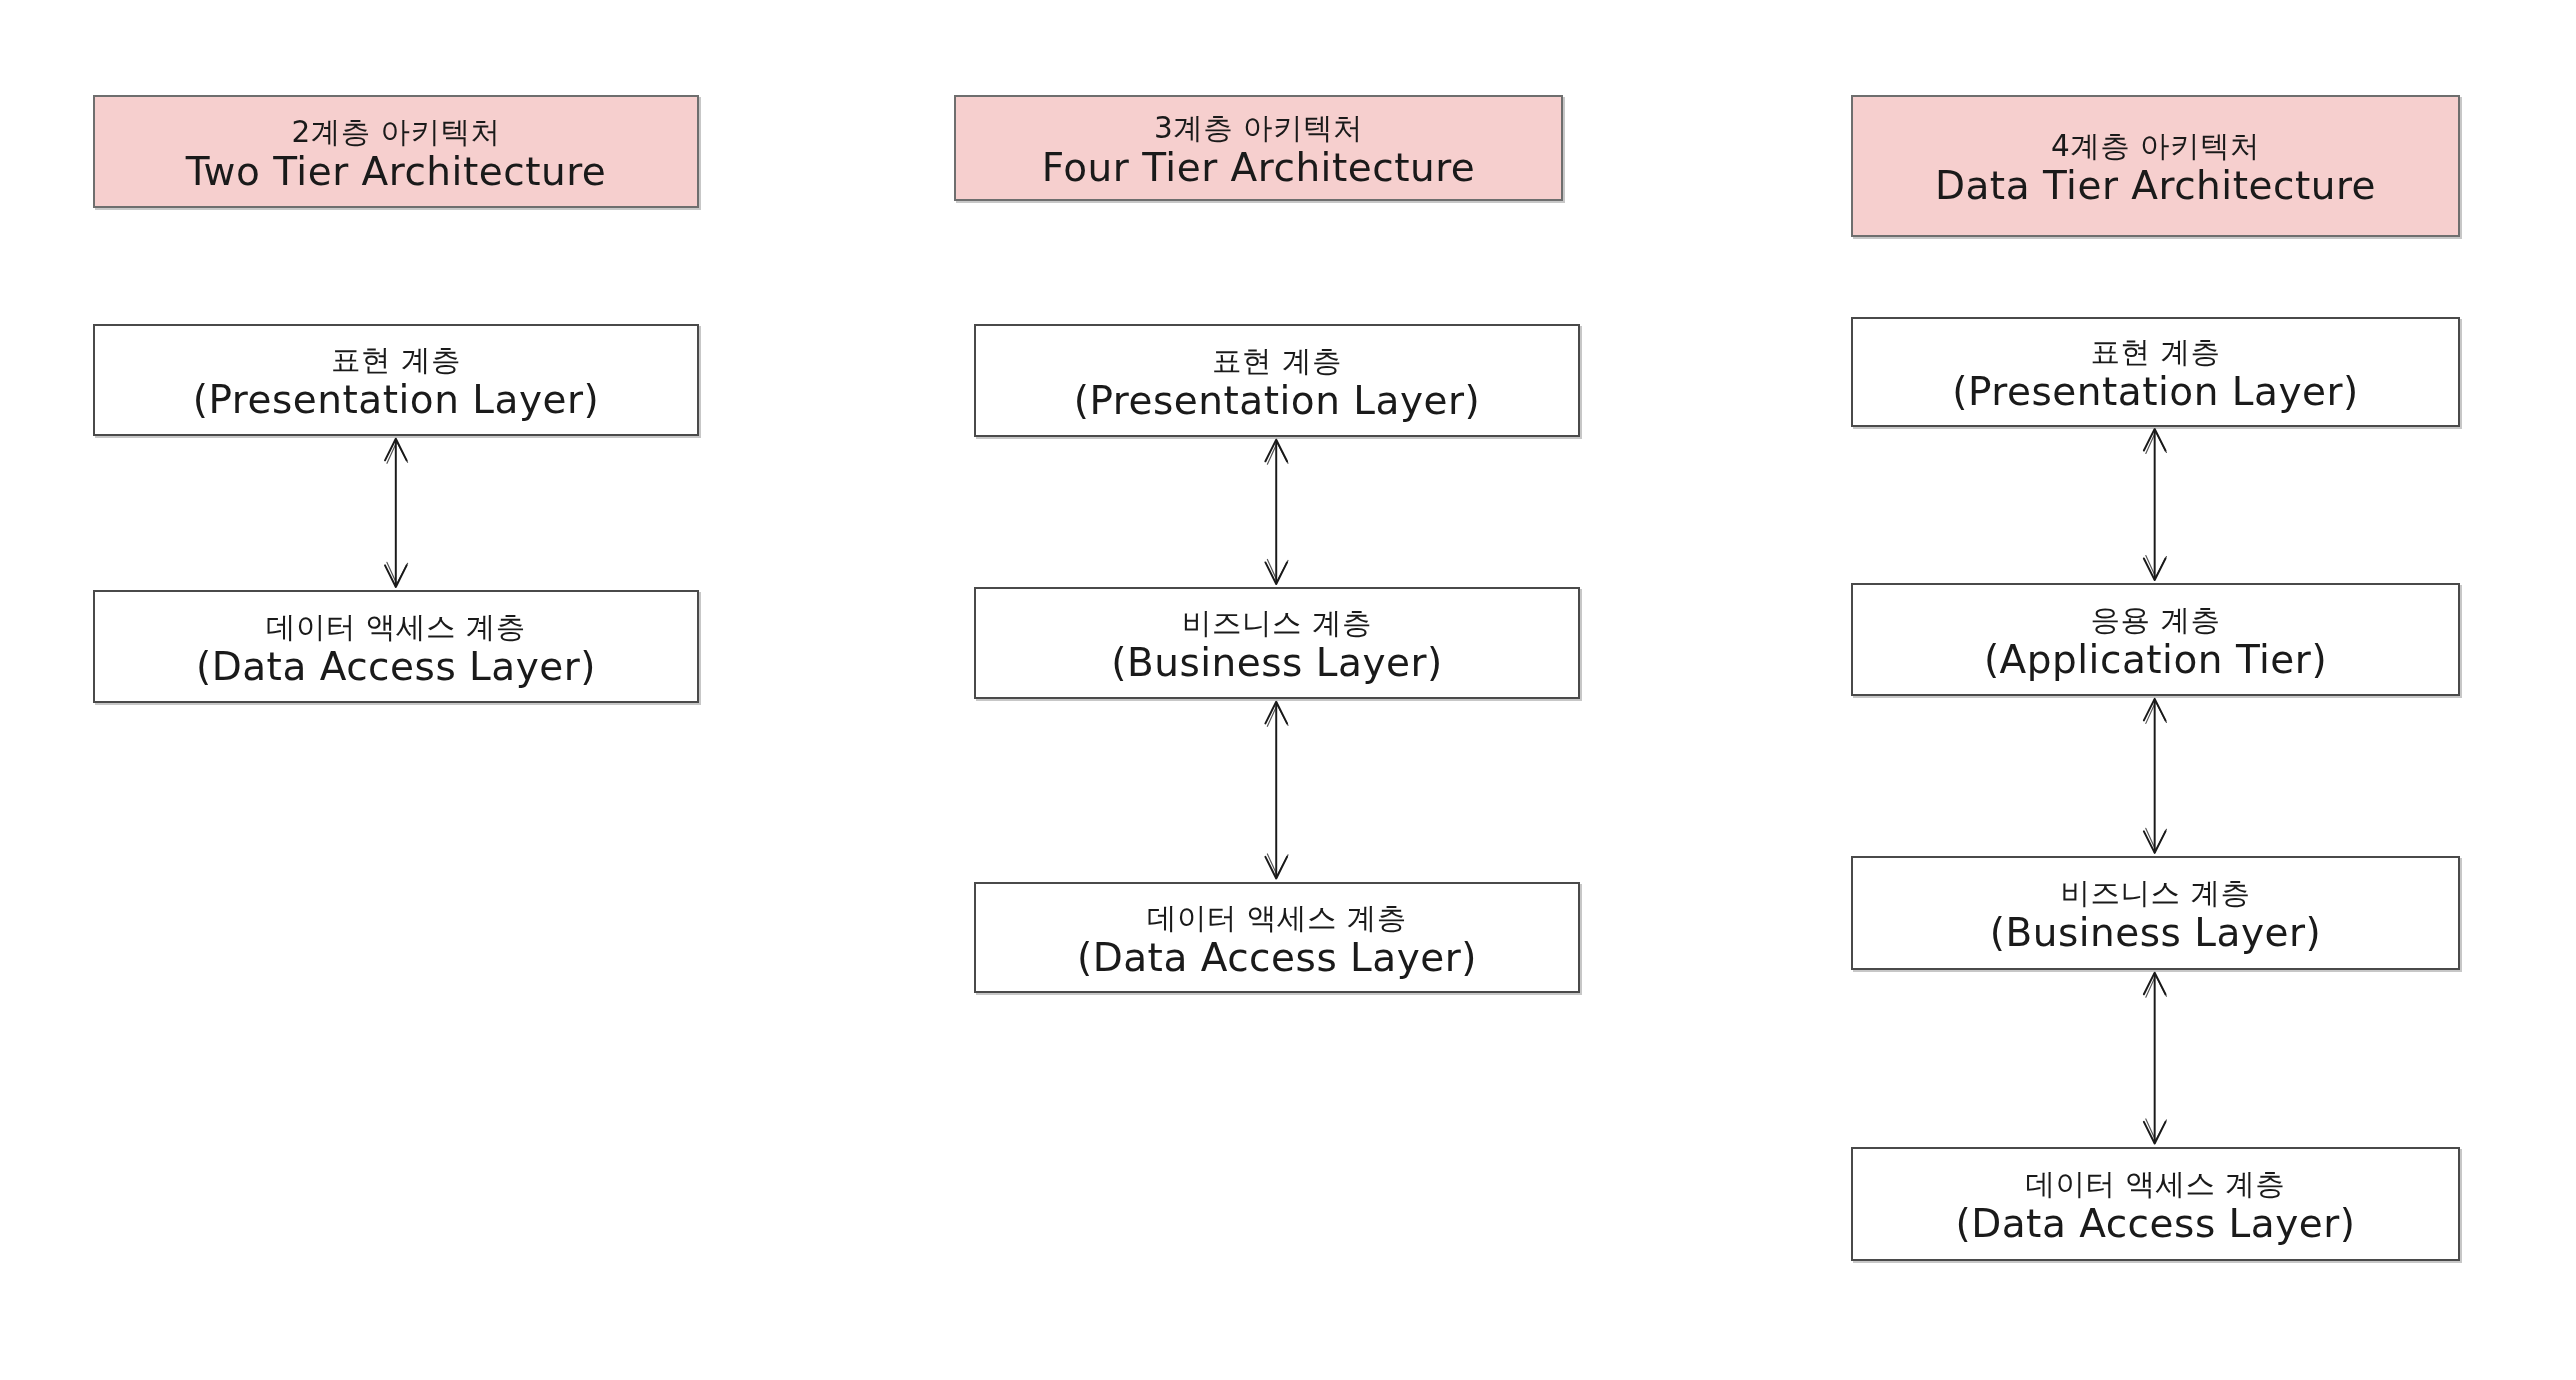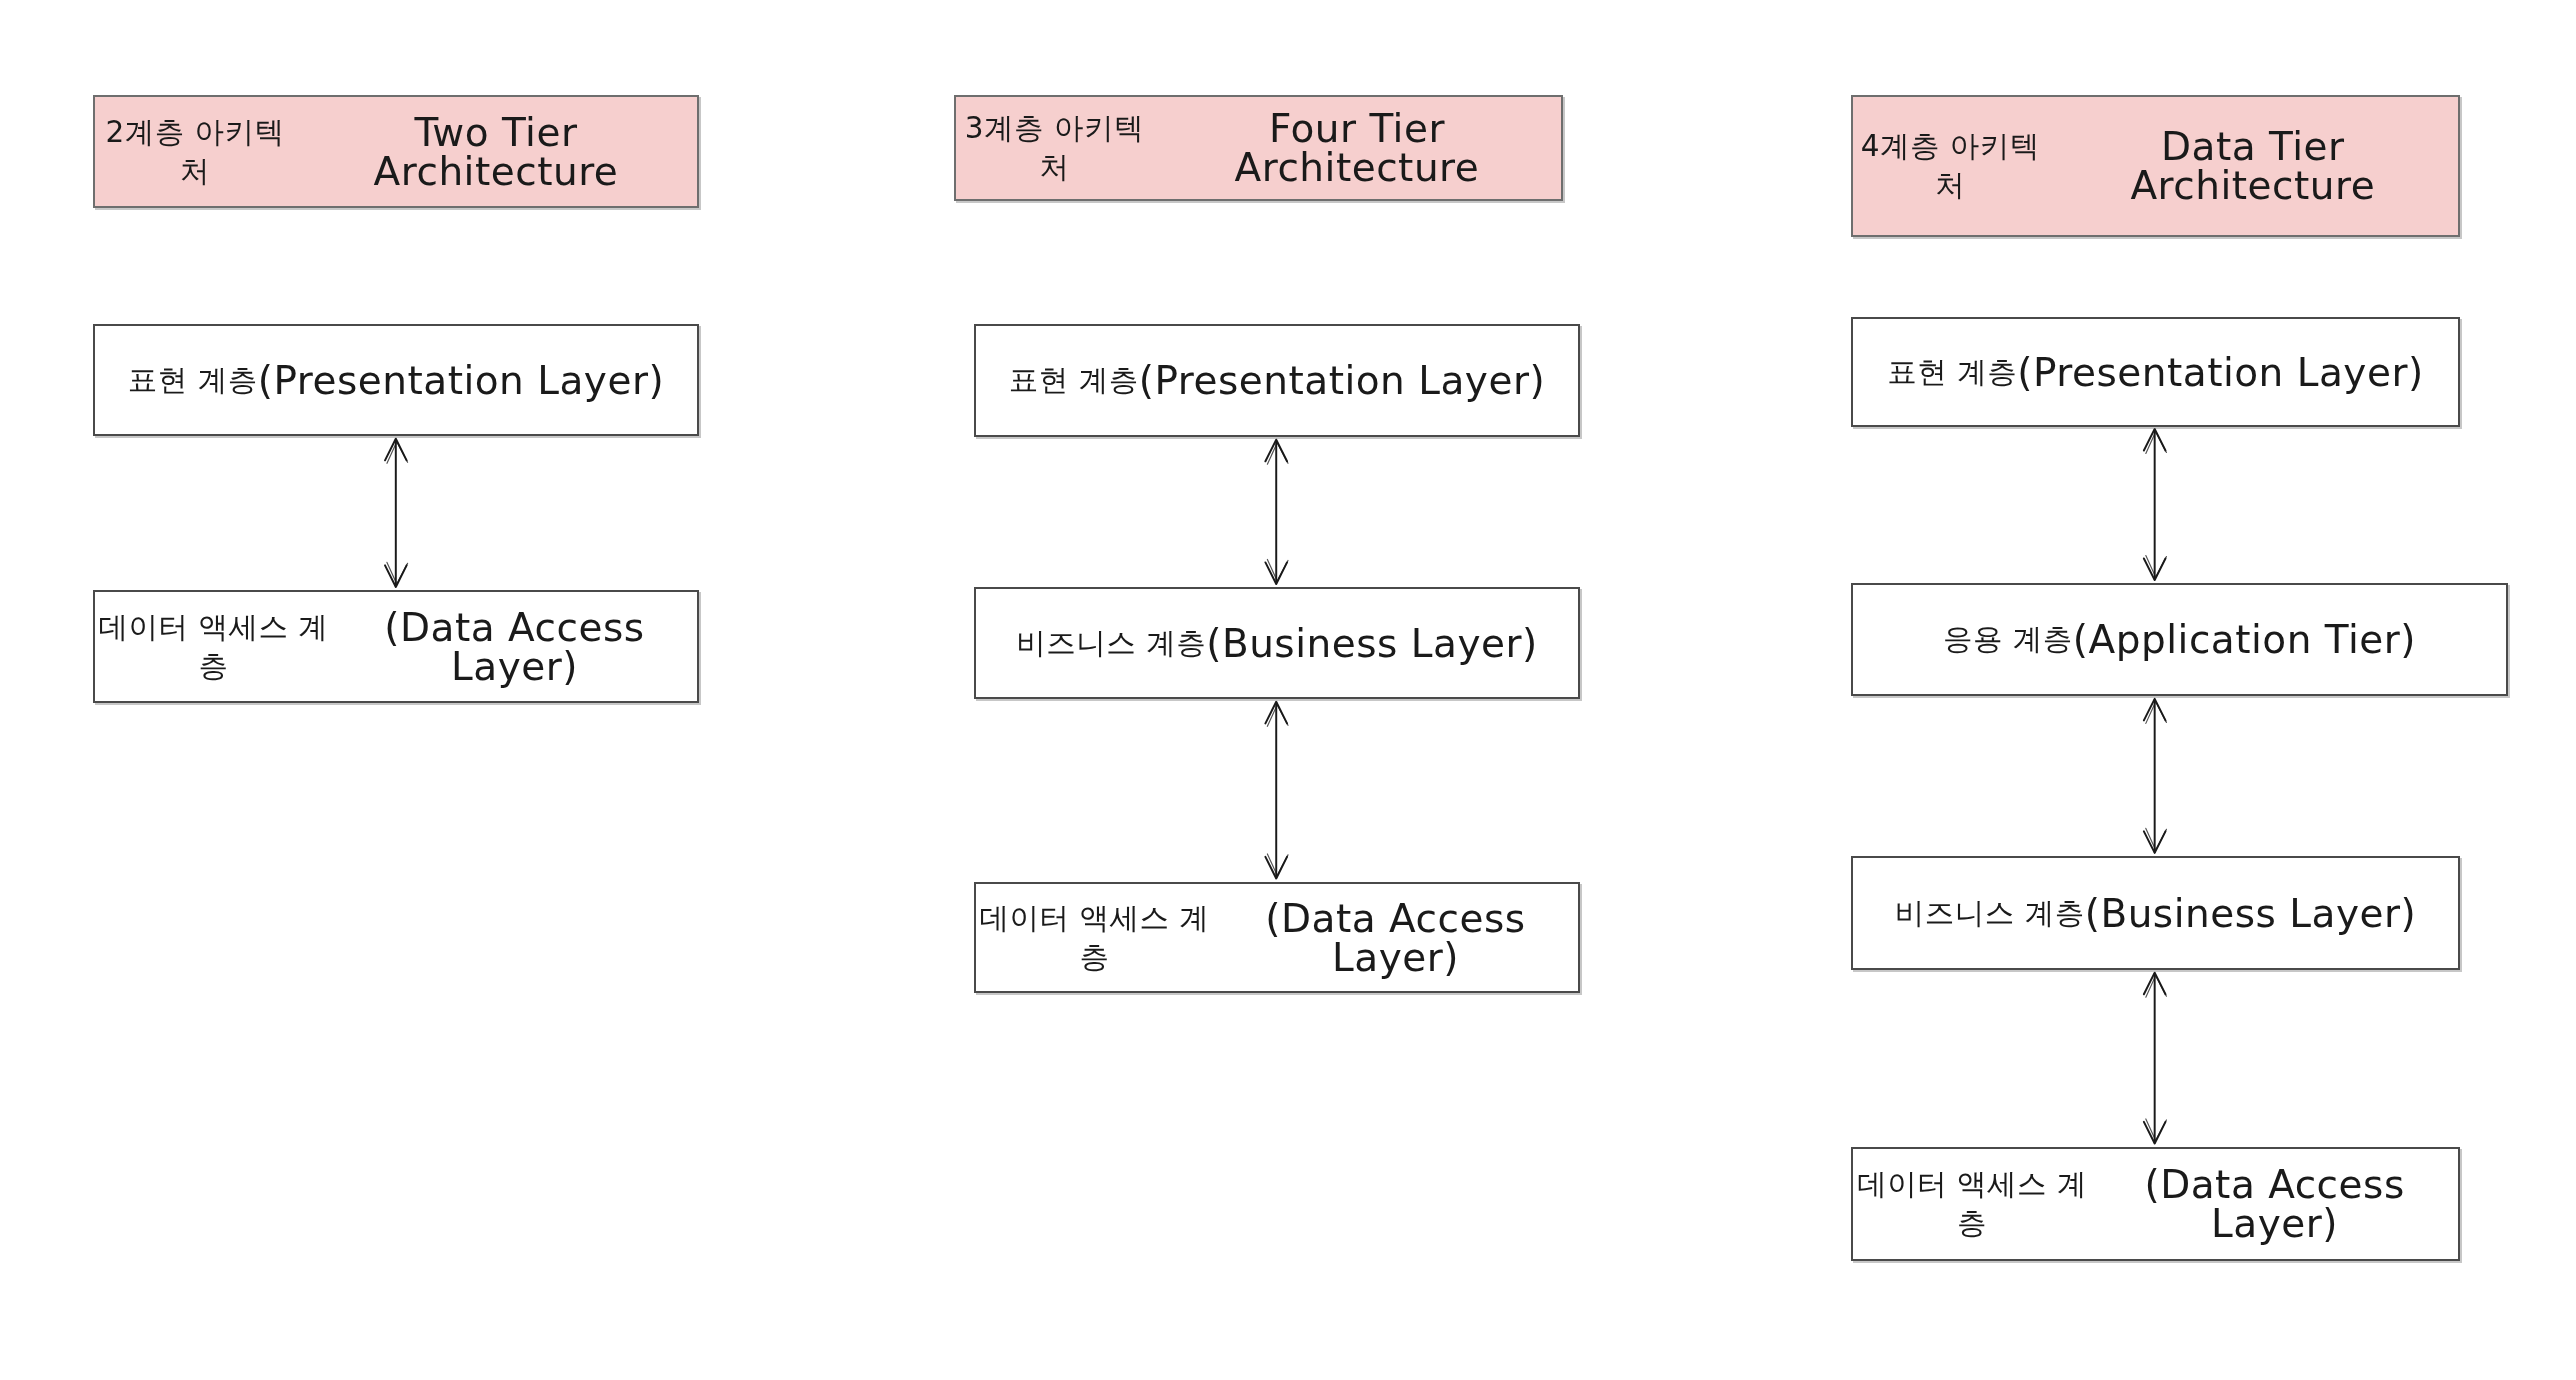--- a/index.html
+++ b/index.html
@@ -21,20 +21,21 @@
     color:var(--text);
     overflow:hidden;
   }
   .arrow-layer{position:absolute;left:0;top:0;width:2576px;height:1380px;pointer-events:none;}
   .arrow-stroke{fill:none;stroke:var(--arrow);stroke-width:2;stroke-linecap:round;stroke-linejoin:round;}
   .arrow-sketch{fill:none;stroke:var(--arrow);stroke-width:1.2;opacity:.75;stroke-linecap:round;stroke-linejoin:round;}
   .box{
     position:absolute;
     box-sizing:border-box;
     display:flex;
+    flex-direction:column;
     align-items:center;
     justify-content:center;
     text-align:center;
     background:var(--box-fill);
     border:2.5px solid var(--box-border);
     box-shadow:2px 2px 0 rgba(95,95,95,.35);
   }
   .box.header{
     background:var(--header-fill);
     border-color:var(--header-border);
@@ -123,21 +124,21 @@
   </div>
 
   <div class="box header" style="left:1851px;top:95px;width:609px;height:142px;">
     <div class="line-ko">4계층 아키텍처</div>
     <div class="line-en">Data Tier Architecture</div>
   </div>
   <div class="box" style="left:1851px;top:317px;width:609px;height:110px;">
     <div class="line-ko">표현 계층</div>
     <div class="line-en">(Presentation Layer)</div>
   </div>
-  <div class="box" style="left:1851px;top:583px;width:657px;height:113px;">
+  <div class="box" style="left:1851px;top:583px;width:609px;height:113px;">
     <div class="line-ko">응용 계층</div>
     <div class="line-en">(Application Tier)</div>
   </div>
   <div class="box" style="left:1851px;top:856px;width:609px;height:114px;">
     <div class="line-ko">비즈니스 계층</div>
     <div class="line-en">(Business Layer)</div>
   </div>
   <div class="box" style="left:1851px;top:1147px;width:609px;height:114px;">
     <div class="line-ko">데이터 액세스 계층</div>
     <div class="line-en">(Data Access Layer)</div>

